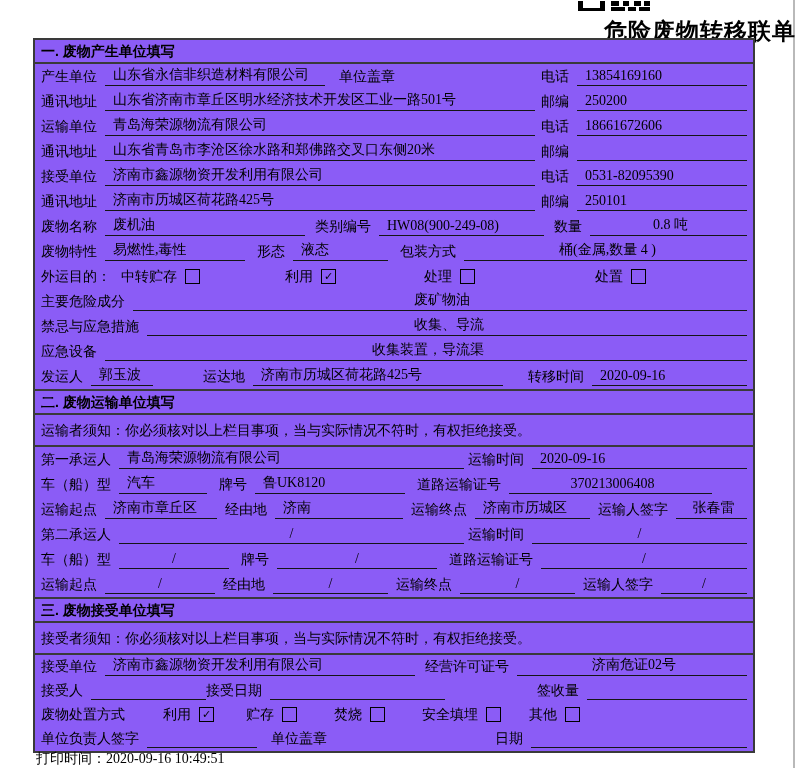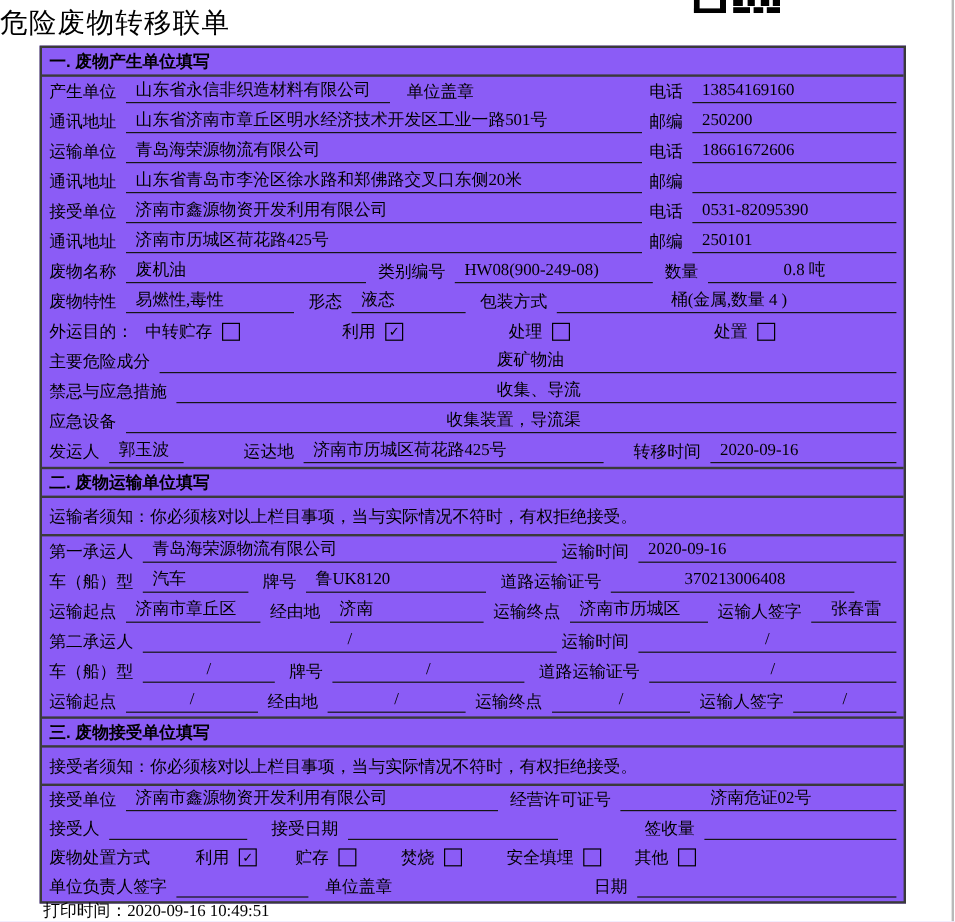--- a/index.html
+++ b/index.html
@@ -1,22 +1,22 @@
 <!DOCTYPE html>
 <html><head>
 <meta charset="utf-8">
 <style>
   html,body{margin:0;padding:0;background:#fff;}
   body{width:796px;height:768px;color:#000;
        font-family:"Liberation Serif","DejaVu Serif",serif;font-size:14px;}
   .page{position:relative;width:796px;height:768px;background:#fff;overflow:hidden;}
   .page-edge{position:absolute;top:0;right:1px;width:2px;height:100%;background:#b9b9b9;}
   .serial{position:absolute;left:36px;top:11px;font-size:14px;white-space:nowrap;}
-  .doc-title{position:absolute;left:0;top:4px;width:100%;text-align:left;
-             font-size:23px;font-weight:normal;letter-spacing:1px;
+  .doc-title{position:absolute;left:0;top:16px;width:100%;text-align:right;
+             font-size:23px;font-weight:bold;letter-spacing:1px;
              font-family:"Liberation Sans","DejaVu Sans",sans-serif;}
   .qr{position:absolute;left:578px;top:0;width:72px;height:11px;overflow:hidden;}
   .form{position:absolute;left:33px;top:38px;width:722px;border:2px solid #3a3a3a;
         box-sizing:border-box;background:#8b5cf6;}
   .band{height:19px;padding:3px 6px 0 6px;border-bottom:2px solid #3a3a3a;
         font-weight:bold;font-size:14px;
         font-family:"Liberation Sans","DejaVu Sans",sans-serif;}
   .band.bt{border-top:2px solid #3a3a3a;}
   .note{height:21px;padding:7px 6px 2px 6px;border-bottom:2px solid #3a3a3a;font-size:14px;}
   .row{display:flex;align-items:flex-end;height:25px;box-sizing:border-box;
@@ -232,21 +232,21 @@
     <div class="row h24">
       <span class="lbl">接受单位</span>
       <span class="val" style="width:310px">济南市鑫源物资开发利用有限公司</span>
       <span class="lbl" style="margin-left:10px">经营许可证号</span>
       <span class="val grow">济南危证02号</span>
     </div>
 
     <div class="row h24">
       <span class="lbl">接受人</span>
       <span class="val" style="width:115px"></span>
-      <span class="lbl" style="margin-left:20px">接受日期</span>
+      <span class="lbl" style="">接受日期</span>
       <span class="val" style="width:175px"></span>
       <span class="lbl mla">签收量</span>
       <span class="val" style="width:160px"></span>
     </div>
 
     <div class="row h24">
       <span class="lbl">废物处置方式</span>
       <span class="opt" style="margin-left:38px">
         <span class="lbl">利用</span>
         <span class="box">✓</span>

